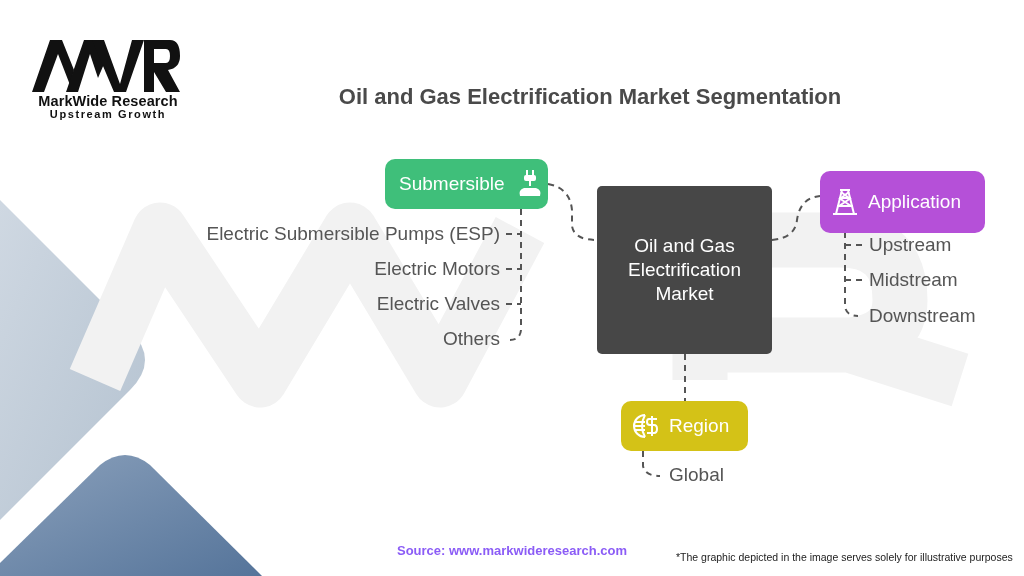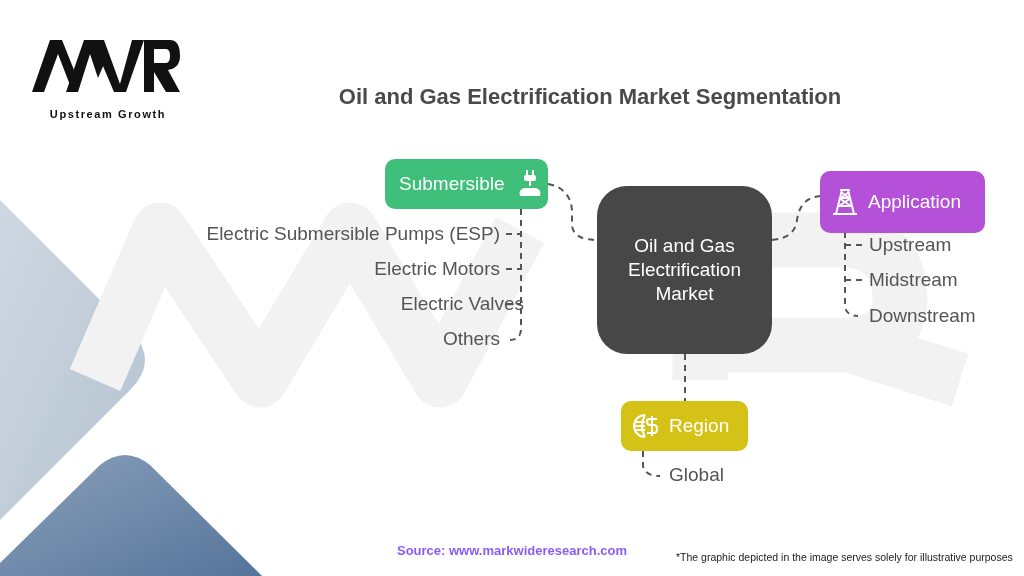--- a/index.html
+++ b/index.html
@@ -15,21 +15,21 @@
   .logo-tag { position:absolute; left:0; top:68px; width:160px; text-align:center; font-weight:bold; font-size:11px; color:#111; letter-spacing:1.6px; }
 
   .title { position:absolute; left:0; width:1180px; top:84px; text-align:center; font-weight:bold; font-size:22px; color:#4a4a4a; }
 
   .connectors { position:absolute; left:0; top:0; width:1024px; height:576px; }
 
   .node { position:absolute; border-radius:10px; color:#fff; display:flex; align-items:center; }
   .node-tech { left:385px; top:159px; width:163px; height:50px; background:#3fbf7a; padding-left:14px; font-size:19px; }
   .node-app { left:820px; top:171px; width:165px; height:62px; background:#b550d8; padding-left:12px; font-size:19px; }
   .node-region { left:621px; top:401px; width:127px; height:50px; background:#d4c217; padding-left:12px; font-size:19px; }
-  .node-center { left:597px; top:186px; width:175px; height:168px; background:#474747; border-radius:30px; justify-content:center; text-align:center; font-size:19px; line-height:24px; padding:0 8px; }
+  .node-center { left:597px; top:186px; width:175px; height:168px; background:#474747; border-radius:5px; justify-content:center; text-align:center; font-size:19px; line-height:24px; padding:0 8px; }
 
   .node .icon { width:26px; height:28px; display:inline-block; }
   .node-tech .icon { margin-left:12px; }
   .node-app .icon { margin-right:10px; }
   .node-region .icon { margin-right:10px; }
 
   .leaf { position:absolute; font-size:19px; color:#555; white-space:nowrap; }
 
   .source { position:absolute; left:397px; top:543px; font-size:13px; font-weight:bold; color:#8b5cf6; }
   .disclaimer { position:absolute; left:676px; top:551px; font-size:10.5px; color:#222; }
@@ -65,20 +65,21 @@
 
 <div class="logo">
   <svg class="logo-mark" viewBox="0 0 148 52">
     <g fill="#111">
       <polygon points="0,52 18,0 30,0 42,30 38,45 26,14 12,52"></polygon>
       <polygon points="34,52 52,0 64,0 72,24 66,38 58,14 46,52"></polygon>
       <polygon points="60,0 72,0 88,44 100,0 112,0 94,52 82,52"></polygon>
       <path d="M112,0 L138,0 Q148,0 148,16 Q148,28 136,30 L148,52 L134,52 L122,32 L122,52 L112,52 Z M122,9 L122,23 L134,23 Q138,23 138,16 Q138,9 134,9 Z"></path>
     </g>
   </svg>
+  <div class="logo-name">MarkWide Research</div>
   <div class="logo-tag">Upstream Growth</div>
 </div>
 
 <div class="title">Oil and Gas Electrification Market Segmentation</div>
 
 <svg class="connectors" viewBox="0 0 1024 576">
   <g fill="none" stroke="#555" stroke-width="2" stroke-dasharray="6,5">
 
     <path d="M548,184 Q570,188 572,210 L572,226 Q574,240 597,240"></path>
 
@@ -137,21 +138,21 @@
   </svg>
   <span>Region</span>
 </div>
 
 <div class="node node-center">
   <span style="display:block;width:140px;">Oil and Gas Electrification Market</span>
 </div>
 
 <div class="leaf" style="right:524px; top:223px;">Electric Submersible Pumps (ESP)</div>
 <div class="leaf" style="right:524px; top:258px;">Electric Motors</div>
-<div class="leaf" style="right:500px; top:293px;margin-left:24px;">Electric Valves</div>
+<div class="leaf" style="right:524px; top:293px;margin-left:24px;">Electric Valves</div>
 <div class="leaf" style="right:524px; top:328px;">Others</div>
 
 <div class="leaf" style="left:869px; top:234px;">Upstream</div>
 <div class="leaf" style="left:869px; top:269px;">Midstream</div>
 <div class="leaf" style="left:869px; top:305px;">Downstream</div>
 
 <div class="leaf" style="left:669px; top:464px;">Global</div>
 
 <div class="source">Source: www.markwideresearch.com</div>
 <div class="disclaimer">*The graphic depicted in the image serves solely for illustrative purposes</div>

